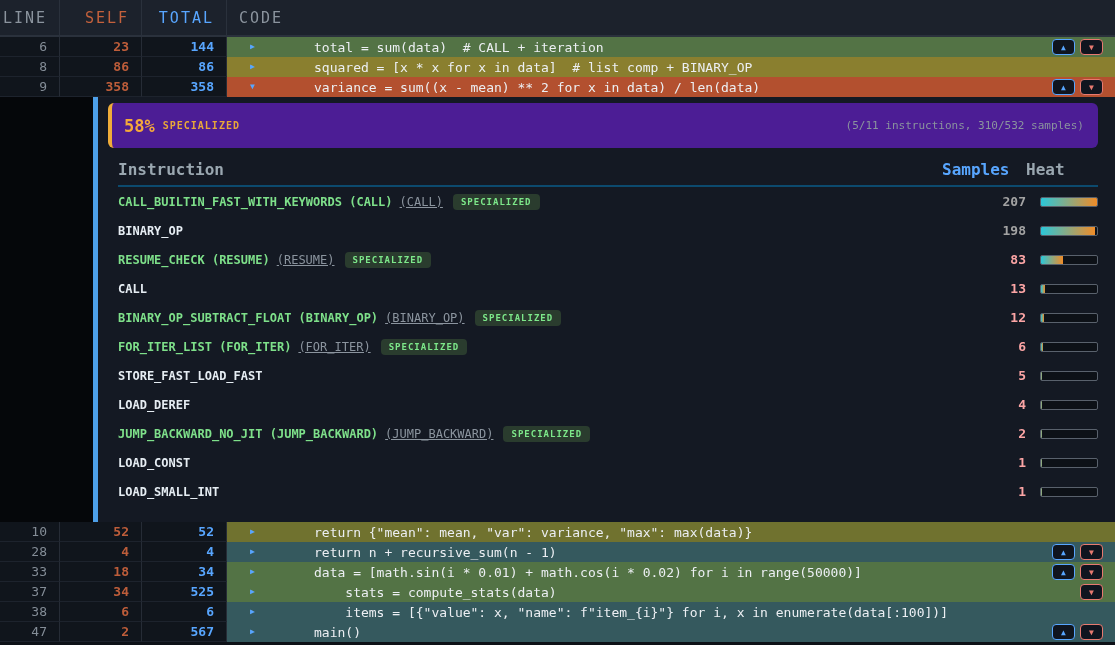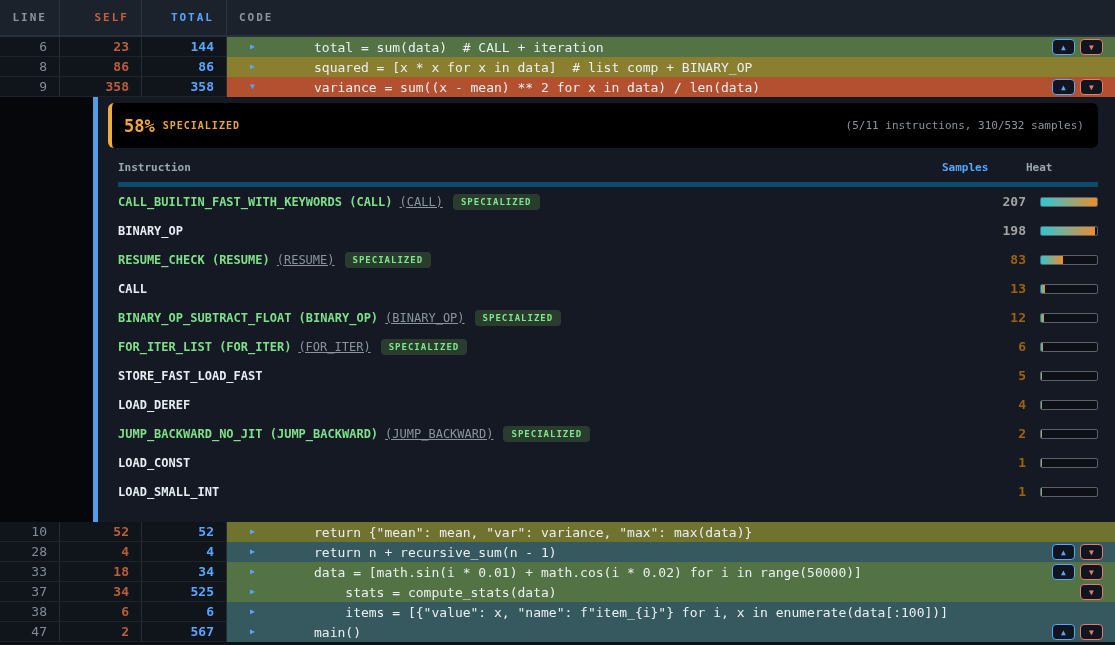--- a/index.html
+++ b/index.html
@@ -2,22 +2,22 @@
 <html><head>
 <meta charset="utf-8">
 <style>
   * { margin:0; padding:0; box-sizing:border-box; }
   html,body { width:1115px; height:645px; background:#0d1117; overflow:hidden;
     font-family:"DejaVu Sans Mono", monospace; }
 
   
   .grid-header { display:flex; height:37px; background:#1c222c;
     border-bottom:2px solid #2a313c; }
-  .grid-header .hcell { display:flex; align-items:center; font-size:11px;
-    font-weight:bold; letter-spacing:2px; color:#8b949e;
+  .grid-header .hcell { display:flex; align-items:center; font-size:15px;
+    font-weight:normal; letter-spacing:2px; color:#8b949e;
     border-right:1px solid #2a313c; }
   .hcell.c-line  { width:60px;  justify-content:flex-end; padding-right:12px; }
   .hcell.c-self  { width:82px;  justify-content:flex-end; padding-right:12px; color:#c4613c; }
   .hcell.c-total { width:85px;  justify-content:flex-end; padding-right:12px; color:#58a6ff; }
   .hcell.c-code  { flex:1; padding-left:12px; border-right:none; }
 
   .code-row { display:flex; height:20px; }
   .code-row .ncell { display:flex; align-items:center; justify-content:flex-end;
     padding-right:12px; font-size:13px; background:#10151c;
     border-right:1px solid #262c36; border-bottom:1px solid #1d232d; }
@@ -34,44 +34,44 @@
     cursor:pointer; }
   .navbtn.up   { border:1.5px solid #58a6ff; color:#58a6ff; }
   .navbtn.down { border:1.5px solid #e87a70; color:#e87a70; }
 
   
   .expanded { display:flex; height:425px; }
   .exp-gutter { width:93px; background:#05070a; }
   .exp-bar { width:5px; background:#4d9fe8; }
   .exp-content { flex:1; background:#141923; padding:6px 17px 0 10px; }
 
-  .pct-box { height:45px; background:#000000; border-left:4px solid #f0ad3a;
+  .pct-box { height:45px; background:#4c1d95; border-left:4px solid #f0ad3a;
     border-radius:6px; display:flex; align-items:center; padding:0 14px 0 12px; }
   .pct-num { font-size:17px; font-weight:bold; color:#f5a93a; }
   .pct-label { font-size:10px; color:#e8a63a; letter-spacing:1px; margin-left:8px;
     font-weight:bold; }
   .pct-summary { margin-left:auto; font-size:11px; color:#8b949e; }
 
   .tbl-head { display:flex; align-items:center; height:34px; margin:5px 0 0 10px;
-    border-bottom:5px solid #0c4a6e; font-size:11px; font-weight:bold; }
+    border-bottom:2px solid #0c4a6e; font-size:16px; font-weight:bold; }
   .th-instruction { flex:1; color:#9aa7b0; }
   .th-samples { width:70px; color:#58a6ff; }
   .th-heat { width:86px; padding-left:14px; color:#9aa7b0; }
 
   .instr-row { display:flex; align-items:center; height:29px; margin-left:10px; }
   .instr-name { flex:1; font-size:12px; font-weight:bold; white-space:nowrap;
     overflow:hidden; display:flex; align-items:center; }
   .instr-name.spec { color:#7ee08a; }
   .instr-name.plain { color:#e6edf3; }
   .base-ref { color:#8b949e; font-weight:normal; margin-left:7px;text-decoration:underline; }
   .spec-badge { background:#2a3c2e; color:#7de88a; font-size:9px; font-weight:bold;
     letter-spacing:1px; border-radius:4px; padding:3px 8px; margin-left:10px; }
   .samples-val { width:70px; text-align:right; font-size:13px; font-weight:bold; }
   .samples-val.hot { color:#a3a3a3; }
-  .samples-val.cold { color:#a16207; }
+  .samples-val.cold { color:#fca5a5; }
   .heatbar { width:58px; height:10px; margin-left:14px; border:1px solid #59616c;
     border-radius:2px; background:#0d1117; overflow:hidden; }
   .heatfill { height:100%; background:linear-gradient(90deg,#2bc7d9,#f08c28); }
 
   .filler { height:3px; background:#0d1117; }
 </style>
 </head>
 <body>
 
 <div class="grid-header">

